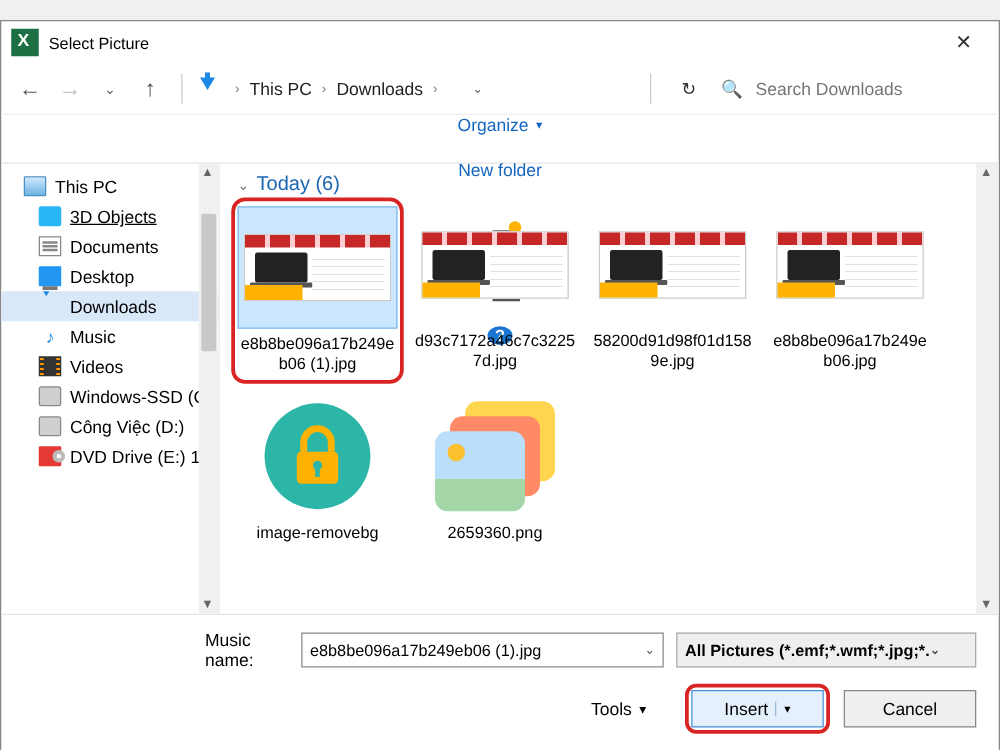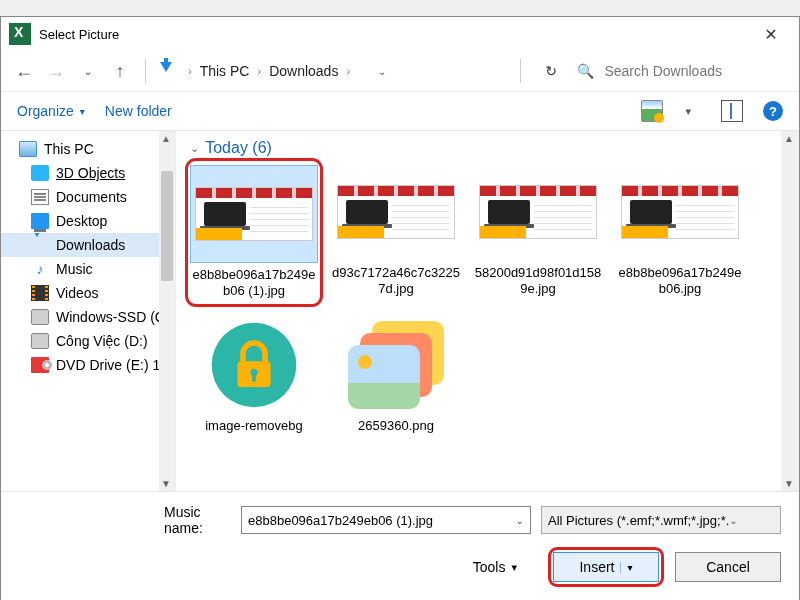--- a/index.html
+++ b/index.html
@@ -20,21 +20,21 @@
   .dl-arrow { width:0; height:0; border-left:6px solid transparent; border-right:6px solid transparent; border-top:10px solid #1e88e5; position:relative; }
   .dl-arrow::before { content:""; position:absolute; top:-14px; left:-2px; width:4px; height:8px; background:#1e88e5; }
   .breadcrumb { display:flex; align-items:center; gap:8px; font-size:14px; color:#222; flex:1; }
   .bc-sep { color:#777; font-size:11px; }
   .bc-drop { font-size:10px; color:#555; margin-left:20px; }
   .refresh { font-size:14px; color:#333; margin:0 10px; }
   .searchwrap { flex:0 0 210px; display:flex; align-items:center; gap:8px; color:#888; }
   .search-icon { font-size:14px; }
   .search-input { border:none; font-size:14px; color:#888; width:170px; background:transparent; outline:none; }
   
-  .toolbar { height:40px; border-top:1px solid #eee; border-bottom:1px solid #e4e4e4; display:flex; align-items:center; padding:0 16px; gap:20px; }
+  .toolbar { height:40px; border-top:1px solid #eee; border-bottom:1px solid #e4e4e4; display:flex; align-items:center; padding:0 16px; gap:20px;flex-direction:column; }
   .tb-link { color:#1565c0; font-size:14px; display:flex; align-items:center; gap:6px; }
   .tb-chev { font-size:10px; color:#1565c0; }
   .toolbar .spacer { flex:1; }
   .tb-icon { width:22px; height:22px; display:inline-block; margin-left:10px; }
   .view-pic { background:linear-gradient(#9ad0ff,#fff 40%,#5cae5c 40%); border:1px solid #888; border-radius:2px; }
   .view-sun { position:relative; }
   .view-sun::after { content:""; position:absolute; right:-2px; bottom:-2px; width:10px; height:10px; border-radius:50%; background:#ffb300; }
   .preview-pane { border:1px solid #555; position:relative; background:#fff; }
   .preview-pane::after{ content:""; position:absolute; left:8px; top:2px; bottom:2px; width:2px; background:#3b78c2; }
   .help-q { width:20px; height:20px; border-radius:50%; background:#1976d2; color:#fff; font-size:13px; font-weight:bold; display:flex; align-items:center; justify-content:center; }
@@ -89,21 +89,21 @@
   .png-stack .card{ position:absolute; width:72px; height:64px; border-radius:10px; }
   .png-stack .c1{ right:0; top:0; background:#ffd54f;}
   .png-stack .c2{ right:12px; top:12px; background:#ff8a65;}
   .png-stack .c3{ right:24px; top:24px; background:linear-gradient(#bbdefb 60%, #a5d6a7 60%);}
   .png-stack .c3::after{content:"";position:absolute;left:10px;top:10px;width:14px;height:14px;border-radius:50%;background:#fbc02d;}
   
   .bottom { border-top:1px solid #e4e4e4; padding:12px 18px 14px 18px; }
   .row1 { display:flex; align-items:center; gap:10px; }
   .lbl { font-size:14px; }
   .filename-box { flex:0 0 290px; height:28px; border:1px solid #888; display:flex; align-items:center; padding:0 6px; font-size:13px; justify-content:space-between; background:#fff;}
-  .filter-box { flex:0 0 240px; height:28px; border:1px solid #aaa; background:#efefef; display:flex; align-items:center; padding:0 6px; font-size:13px; margin-left:auto;}
+  .filter-box { flex:0 0 240px; height:28px; border:1px solid #aaa; background:#efefef; display:flex; align-items:center; padding:0 6px; font-size:13px; margin-left:auto;font-weight:bold;}
   .dd { font-size:10px; color:#555; }
   .row2 { display:flex; align-items:center; gap:14px; margin-top:14px; justify-content:flex-end; }
   .tools { font-size:14px; display:flex; align-items:center; gap:6px; margin-right:20px;}
   .btn { width:106px; height:30px; border:1px solid #888; background:#efefef; font-size:14px; display:flex; align-items:center; justify-content:center; }
   .btn.primary { background:#e4f0fb; border:1px solid #4a90d9; }
   .btn-hl { outline:3px solid #d92424; border-radius:6px; padding:2px;}
   .divv { width:1px; height:24px; background:#ccc; margin:0 4px; }
 </style>
 </head>
 <body>

